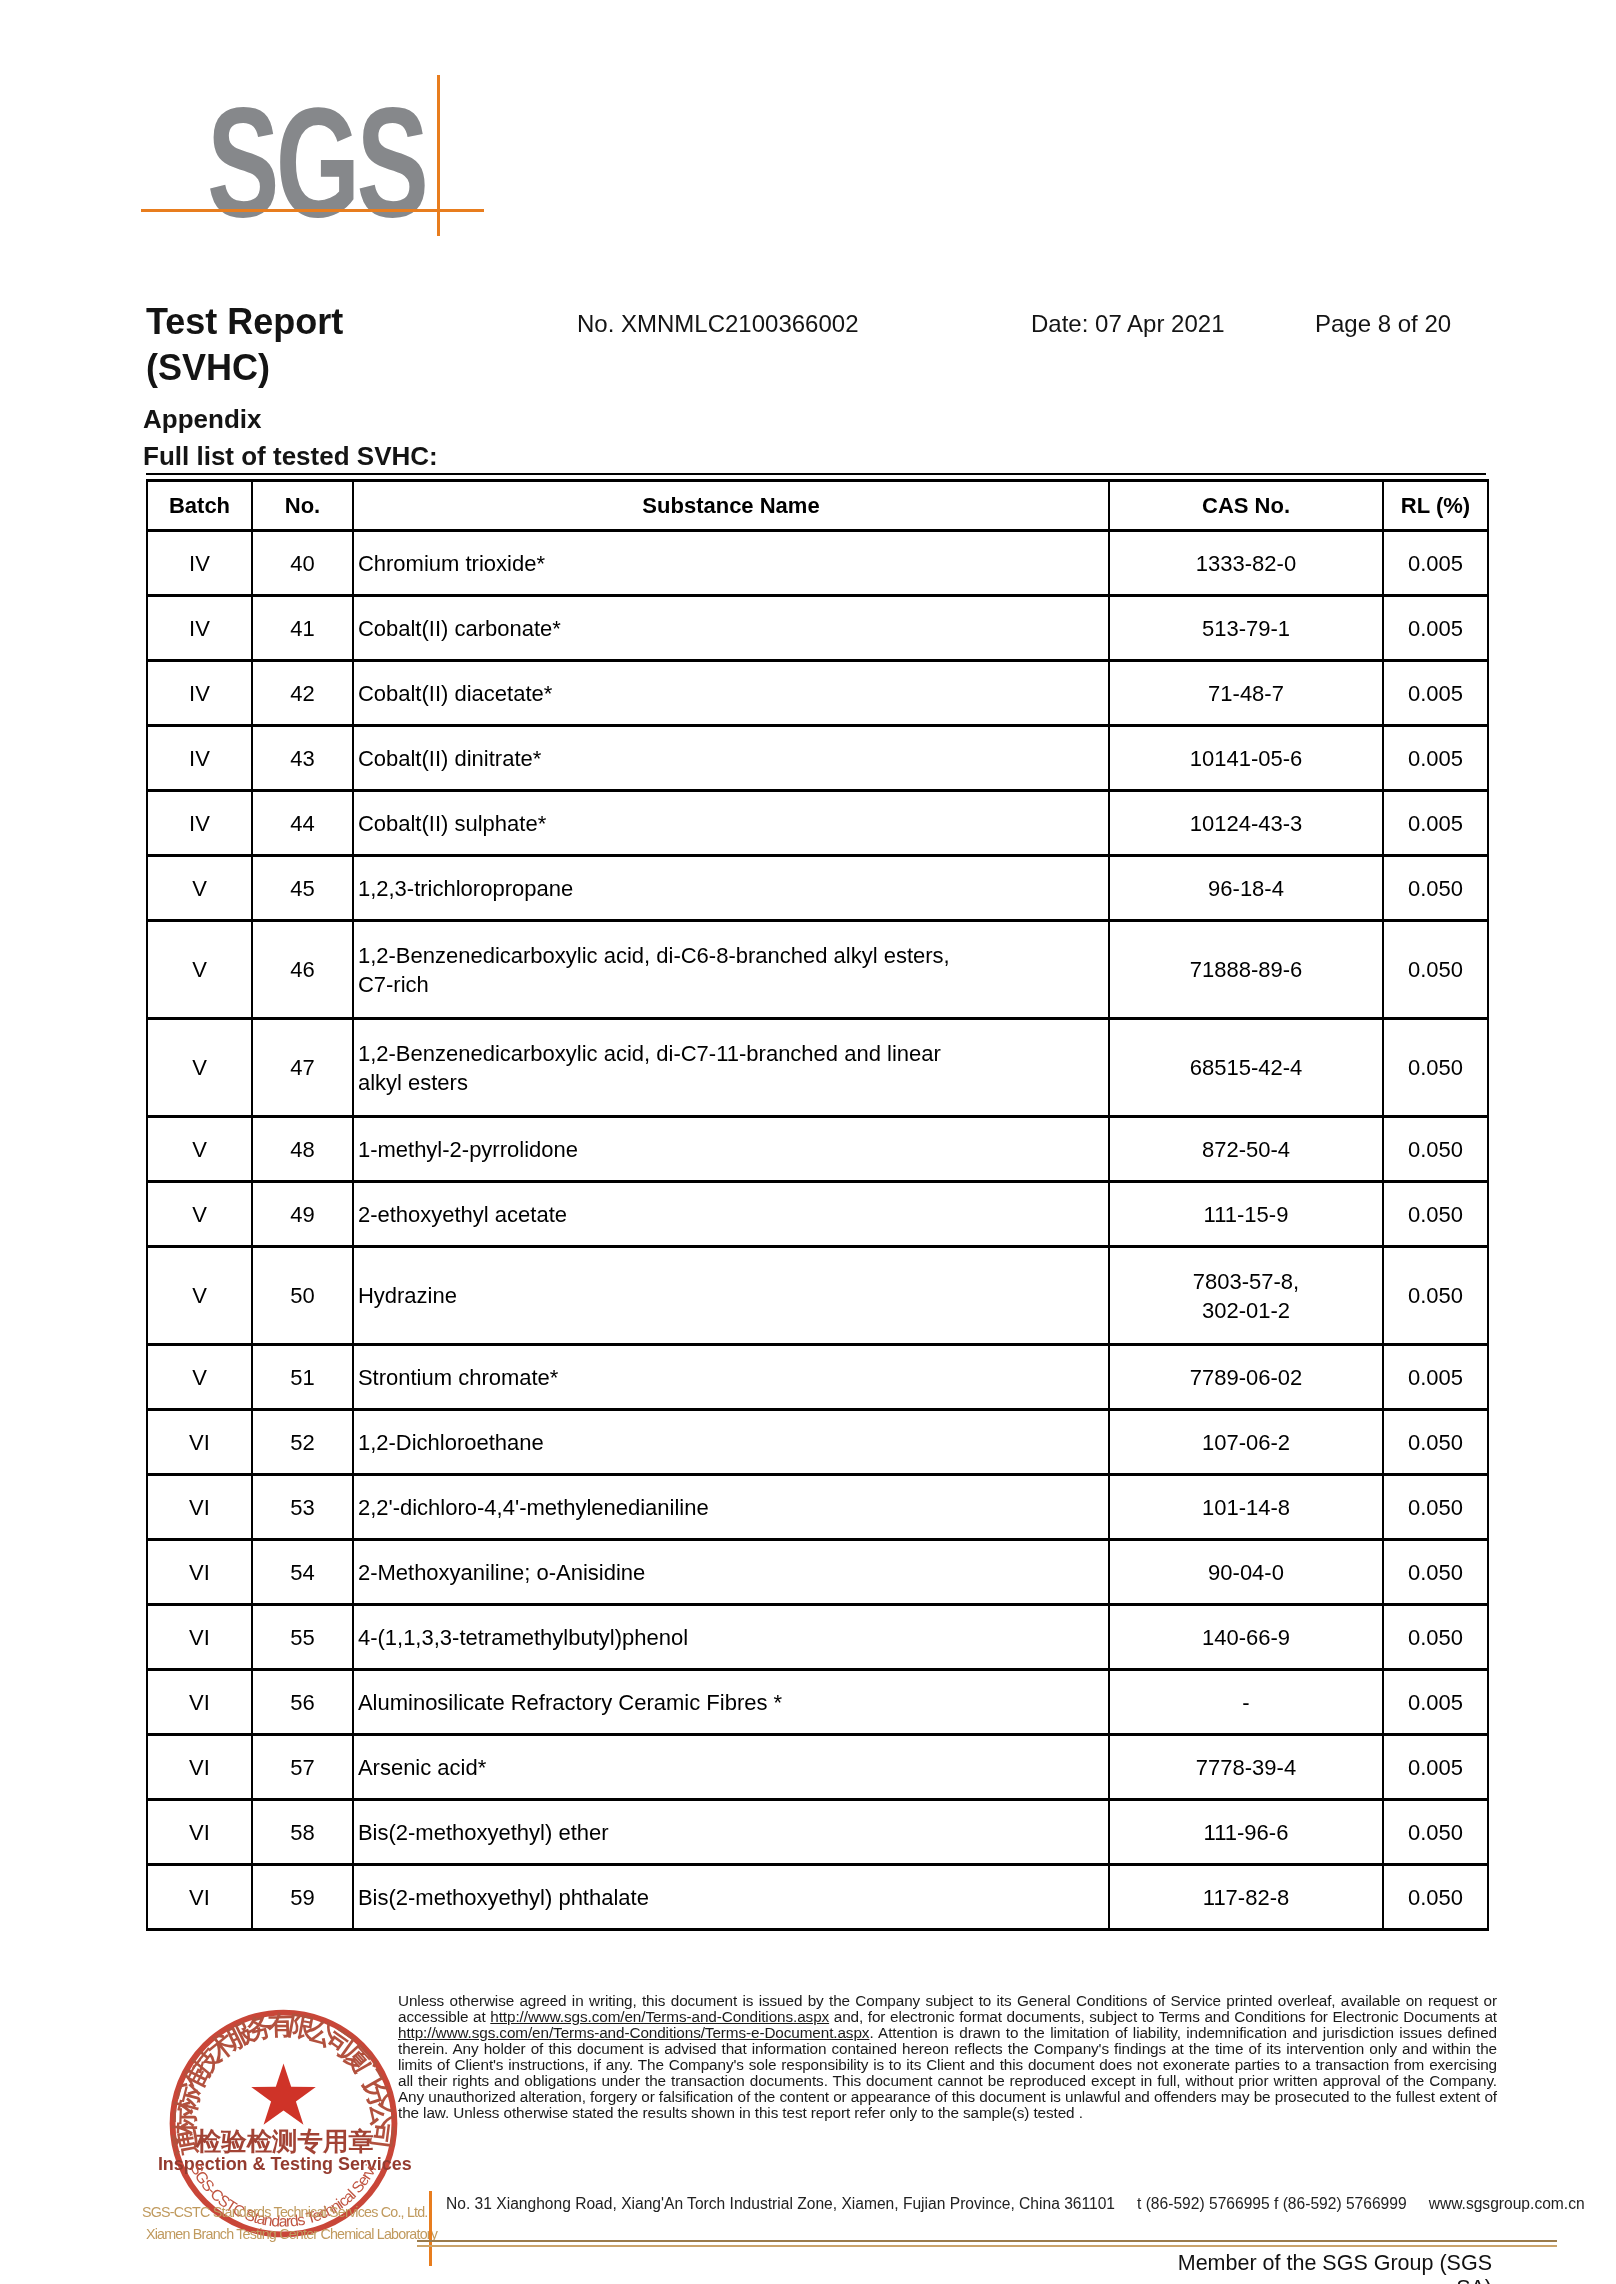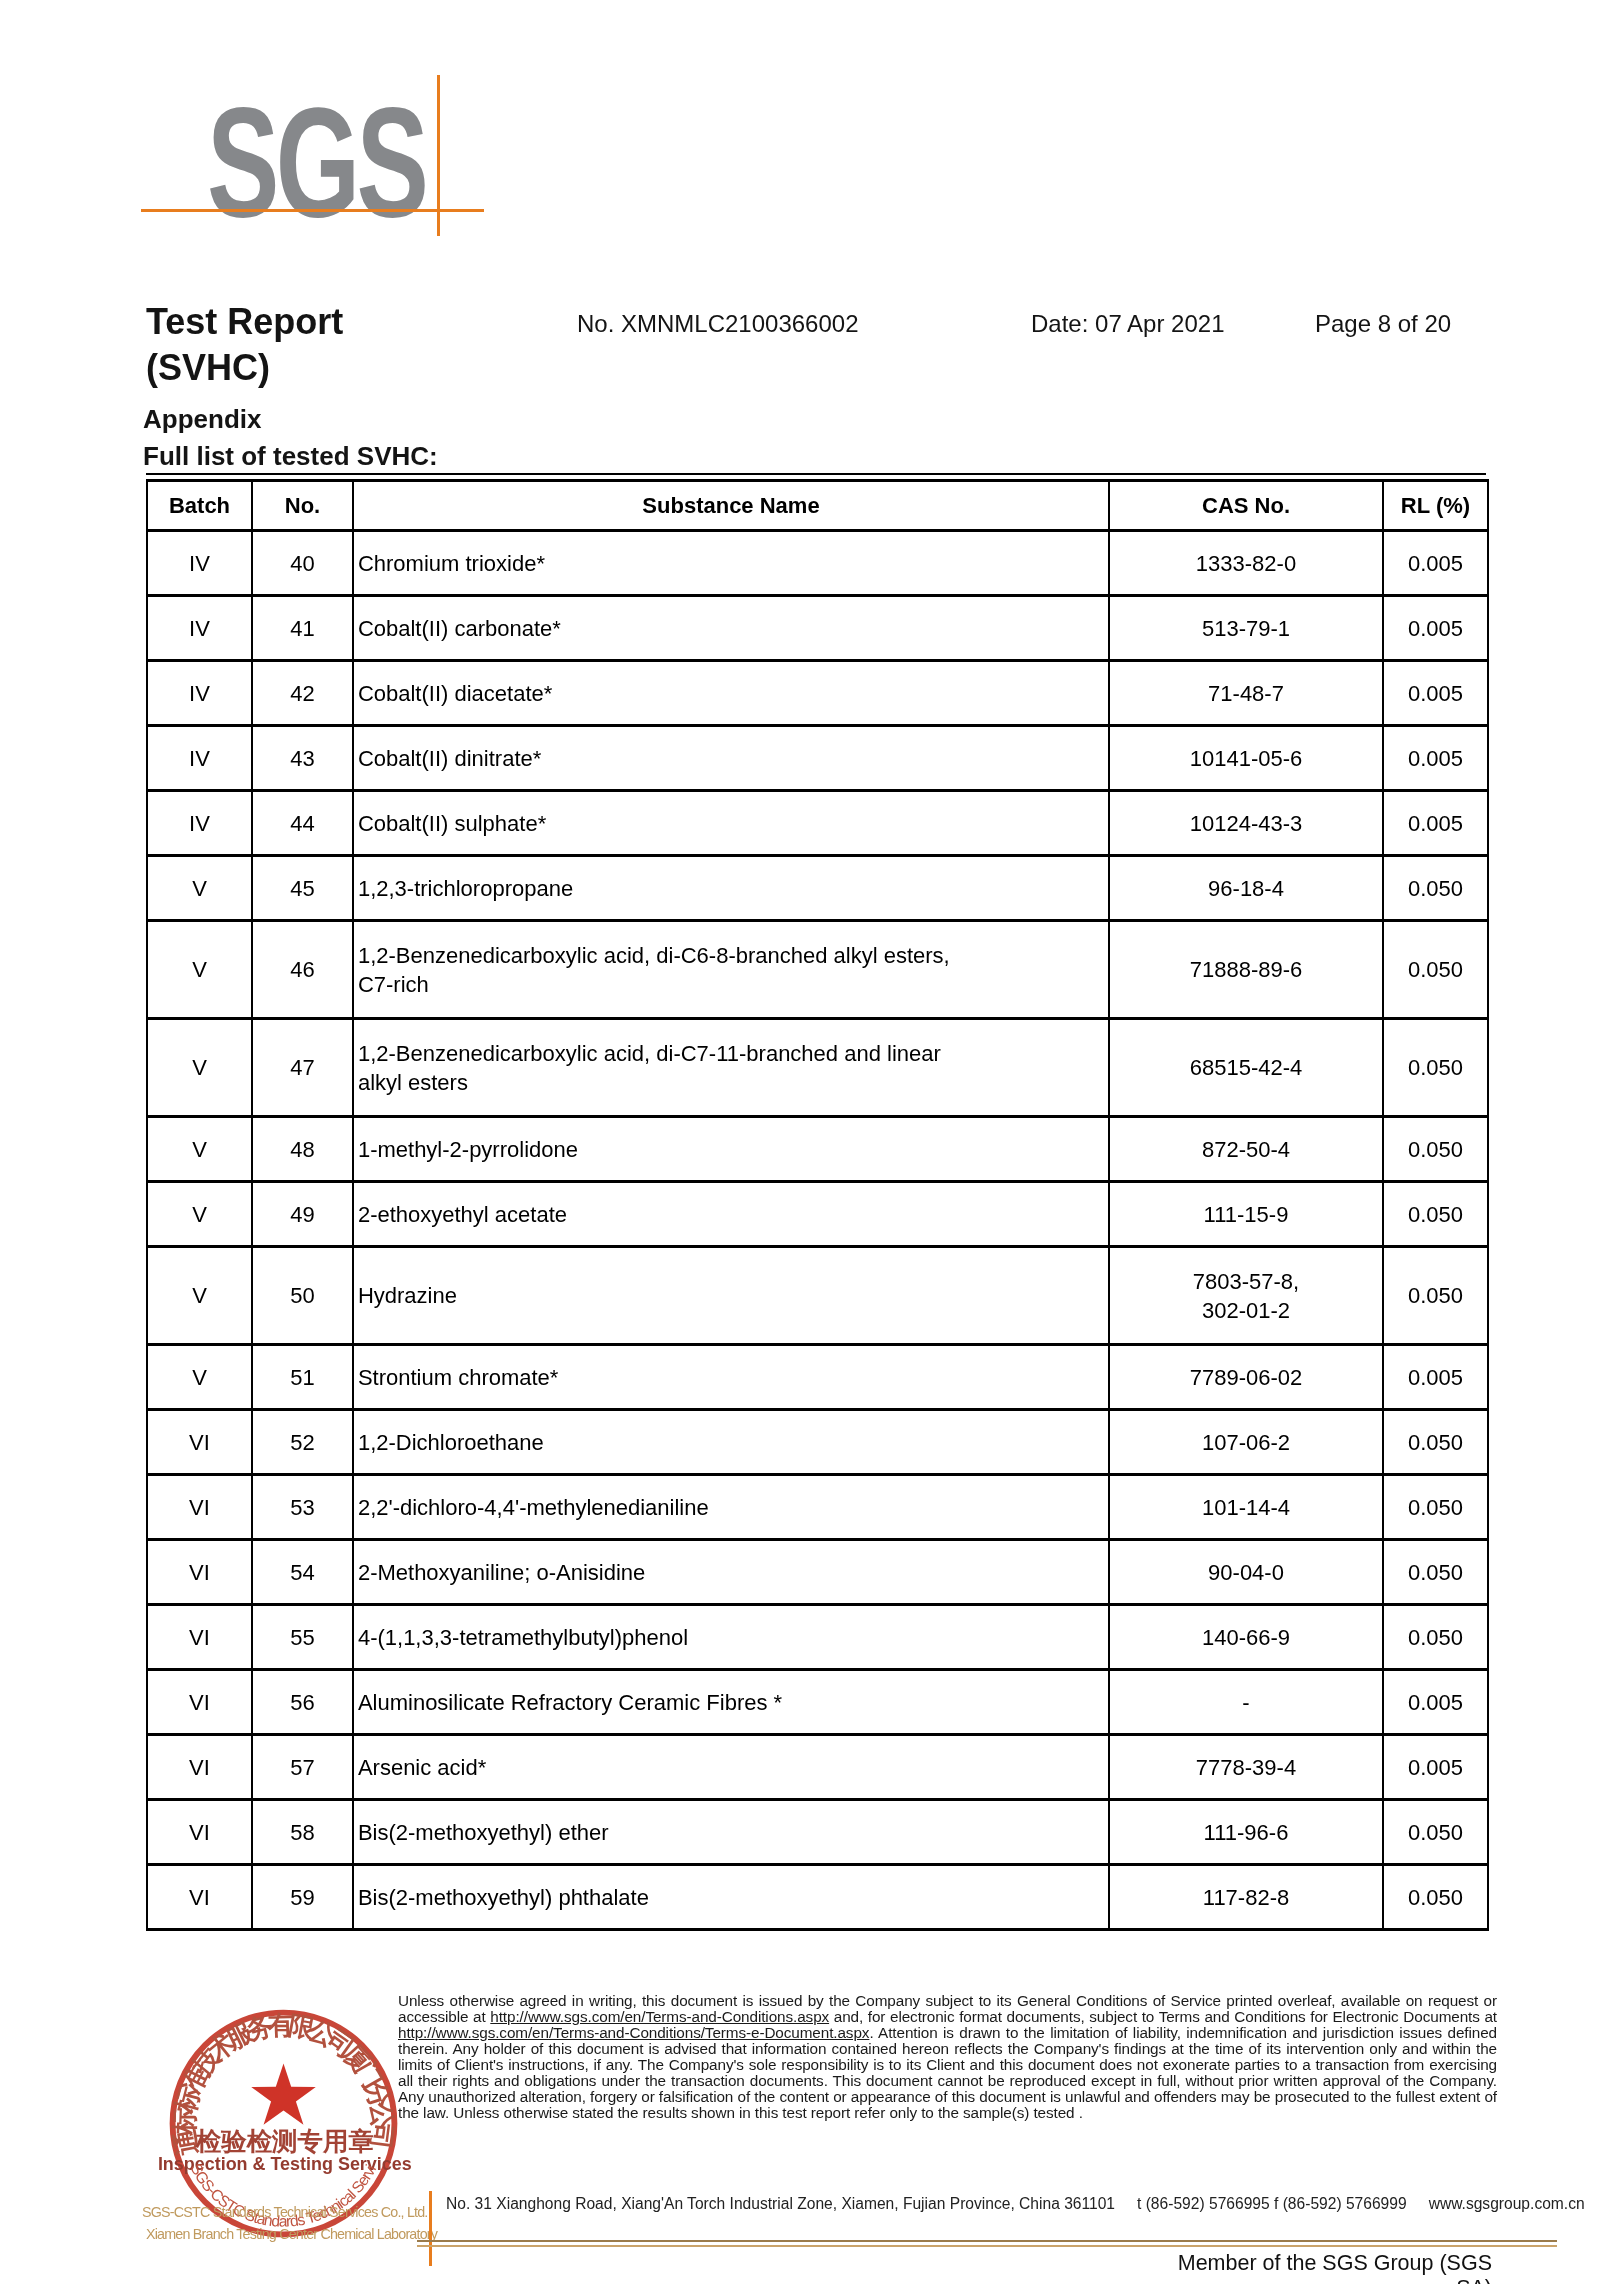--- a/index.html
+++ b/index.html
@@ -210,21 +210,21 @@
           <td class="col-batch">VI</td>
           <td class="col-no">52</td>
           <td class="col-name">1,2-Dichloroethane</td>
           <td class="col-cas">107-06-2</td>
           <td class="col-rl">0.050</td>
         </tr>
         <tr>
           <td class="col-batch">VI</td>
           <td class="col-no">53</td>
           <td class="col-name">2,2'-dichloro-4,4'-methylenedianiline</td>
-          <td class="col-cas">101-14-4</td>
+          <td class="col-cas">101-14-8</td>
           <td class="col-rl">0.050</td>
         </tr>
         <tr>
           <td class="col-batch">VI</td>
           <td class="col-no">54</td>
           <td class="col-name">2-Methoxyaniline; o-Anisidine</td>
           <td class="col-cas">90-04-0</td>
           <td class="col-rl">0.050</td>
         </tr>
         <tr>

